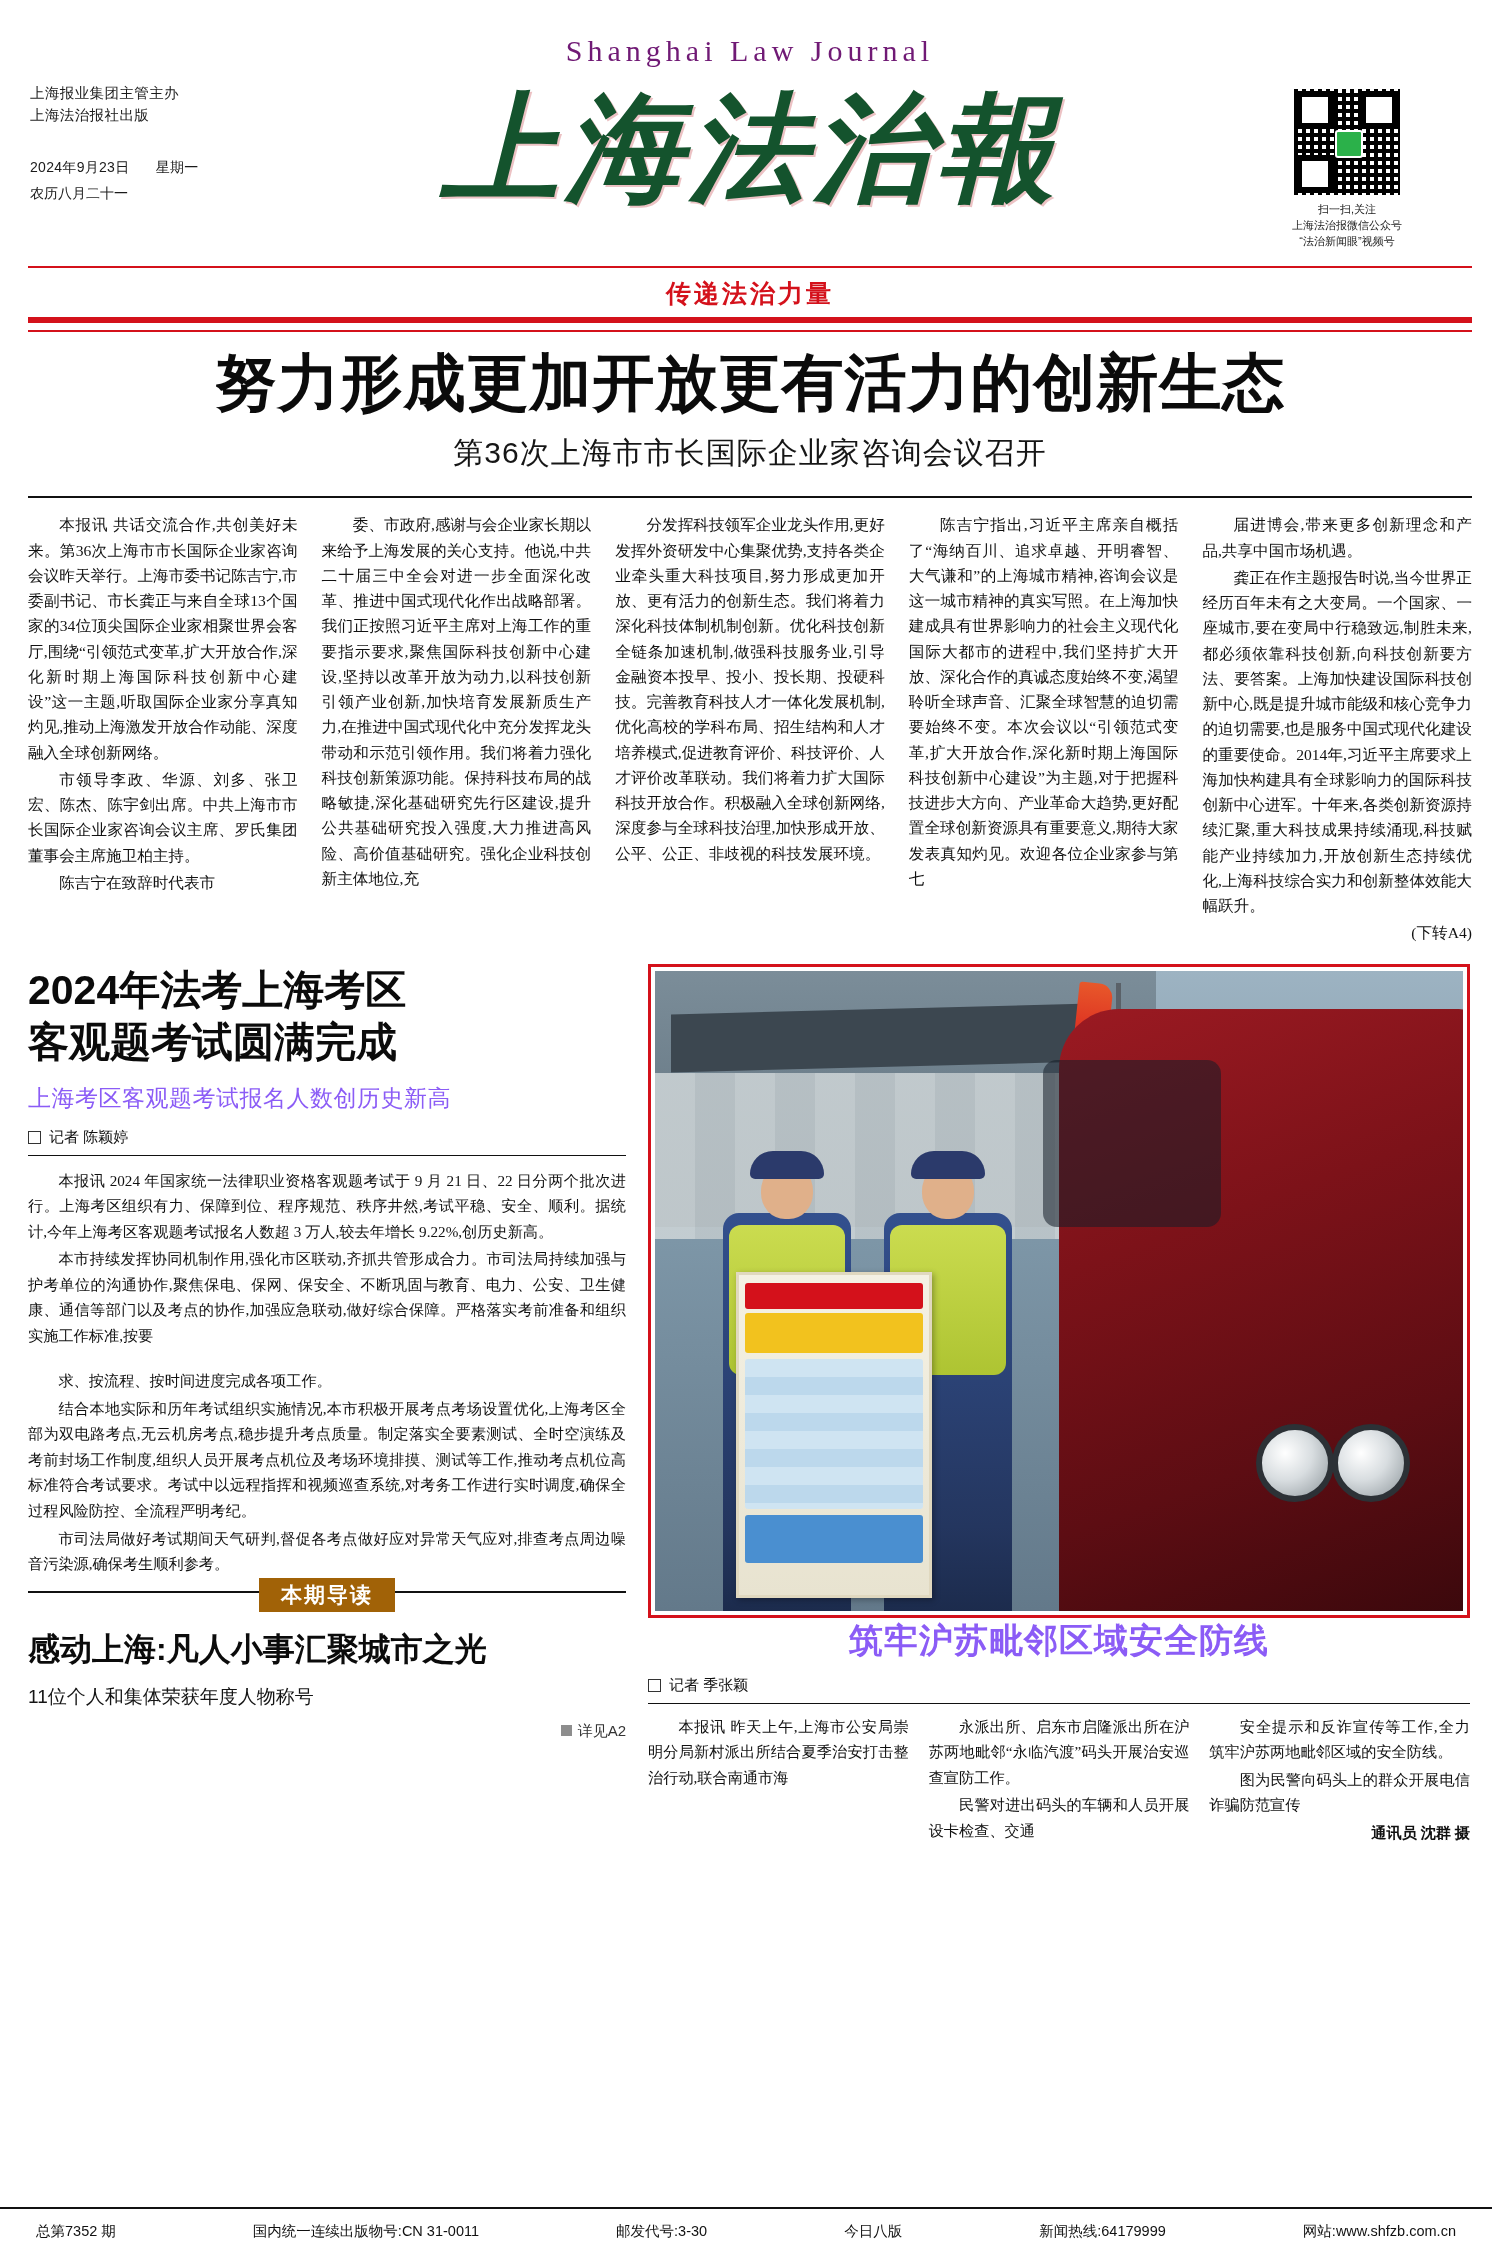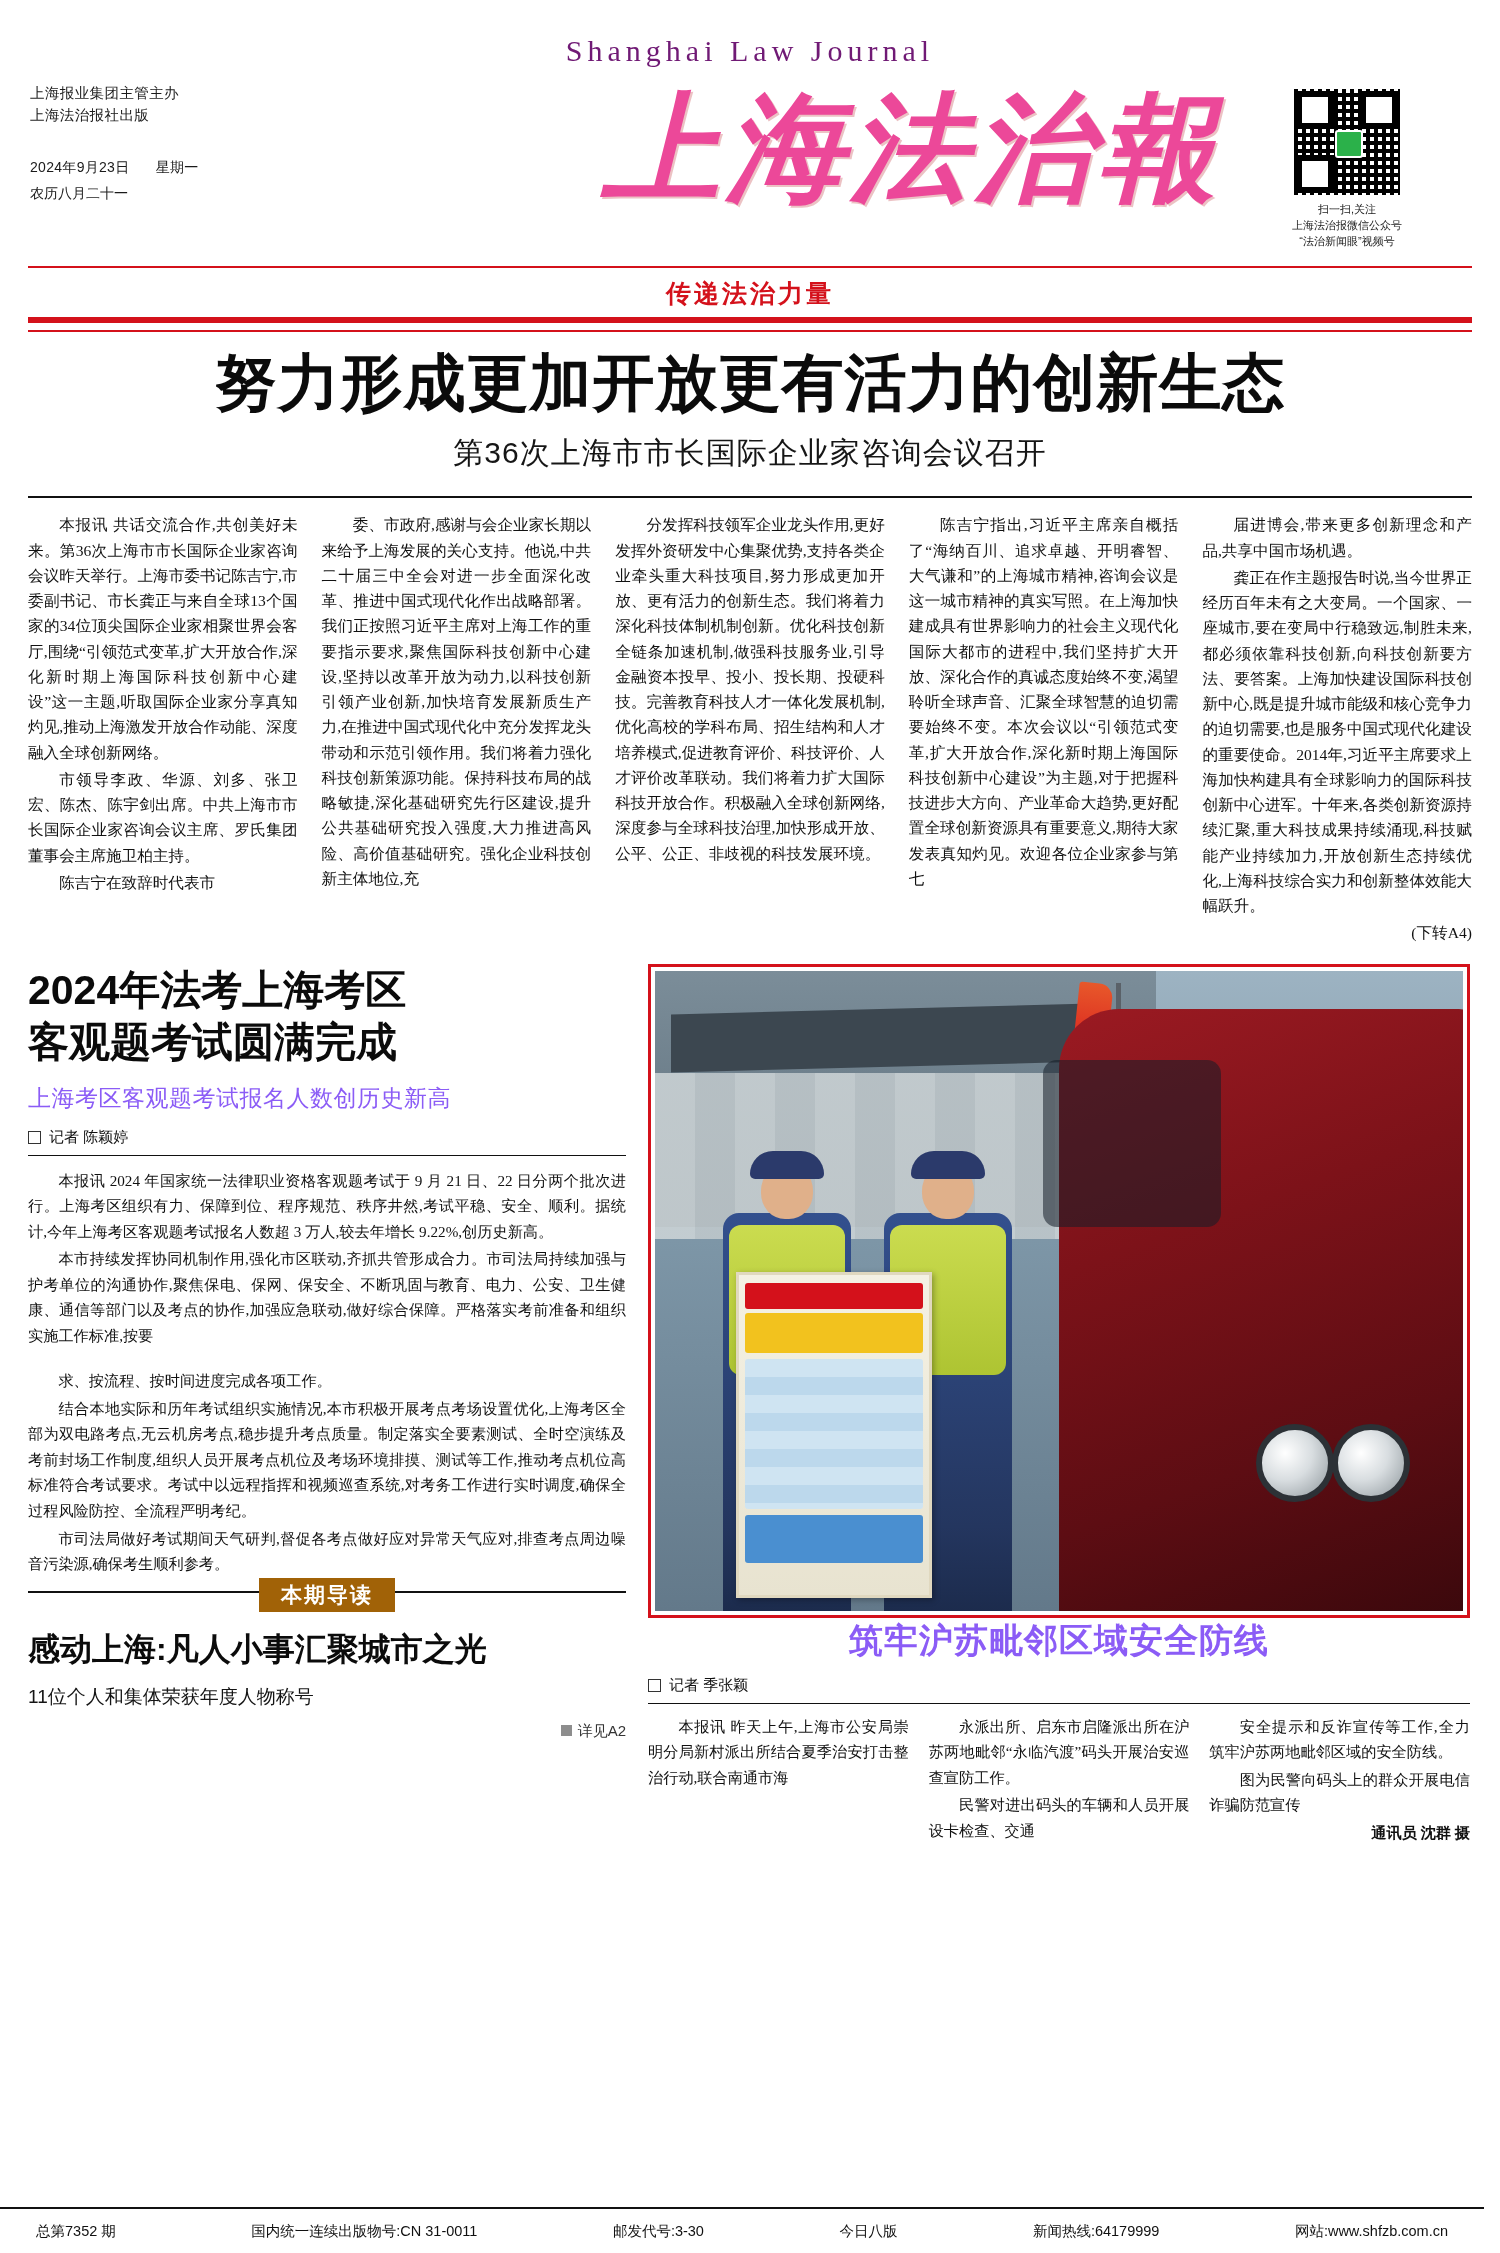--- a/index.html
+++ b/index.html
@@ -66,27 +66,26 @@
   .mast-center {
     flex: 1;
     text-align: center;
     position: relative;
     top: -6px;
   }
   .mast-title {
     font-family: "Liberation Serif", "DejaVu Serif", serif;
     font-size: 118px;
     font-weight: bold;
-    color: #ec4899;
+    color: #14532d;
     letter-spacing: 6px;
     line-height: 1.25;
     font-style: italic;
     text-shadow: 2px 2px 0 rgba(180,10,18,0.25);
     white-space: nowrap;
-    text-align: right;
   }
   .mast-right {
     width: 250px;
     text-align: center;
     font-family: "Liberation Sans", sans-serif;
     font-size: 11.5px;
     line-height: 1.5;
     color: #222;
     padding-top: 6px;
   }
@@ -400,21 +399,21 @@
     margin-top: 12px;
     text-align: right;
     font-family: "Liberation Sans", sans-serif;
     font-size: 15px;
     color: #333;
   }
   .sq { display: inline-block; width: 11px; height: 11px; background: #8d8d8d; margin-right: 6px; }
   
   .footer {
     position: absolute;
-    left: 0; right: 16px; bottom: 0;
+    left: 0; right: 8px; bottom: 0;
     height: 46px;
     border-top: 2px solid #111;
     display: flex;
     align-items: center;
     justify-content: space-between;
     padding: 0 36px;
     font-family: "Liberation Sans", sans-serif;
     font-size: 14.5px;
     color: #111;
     box-sizing: border-box;

